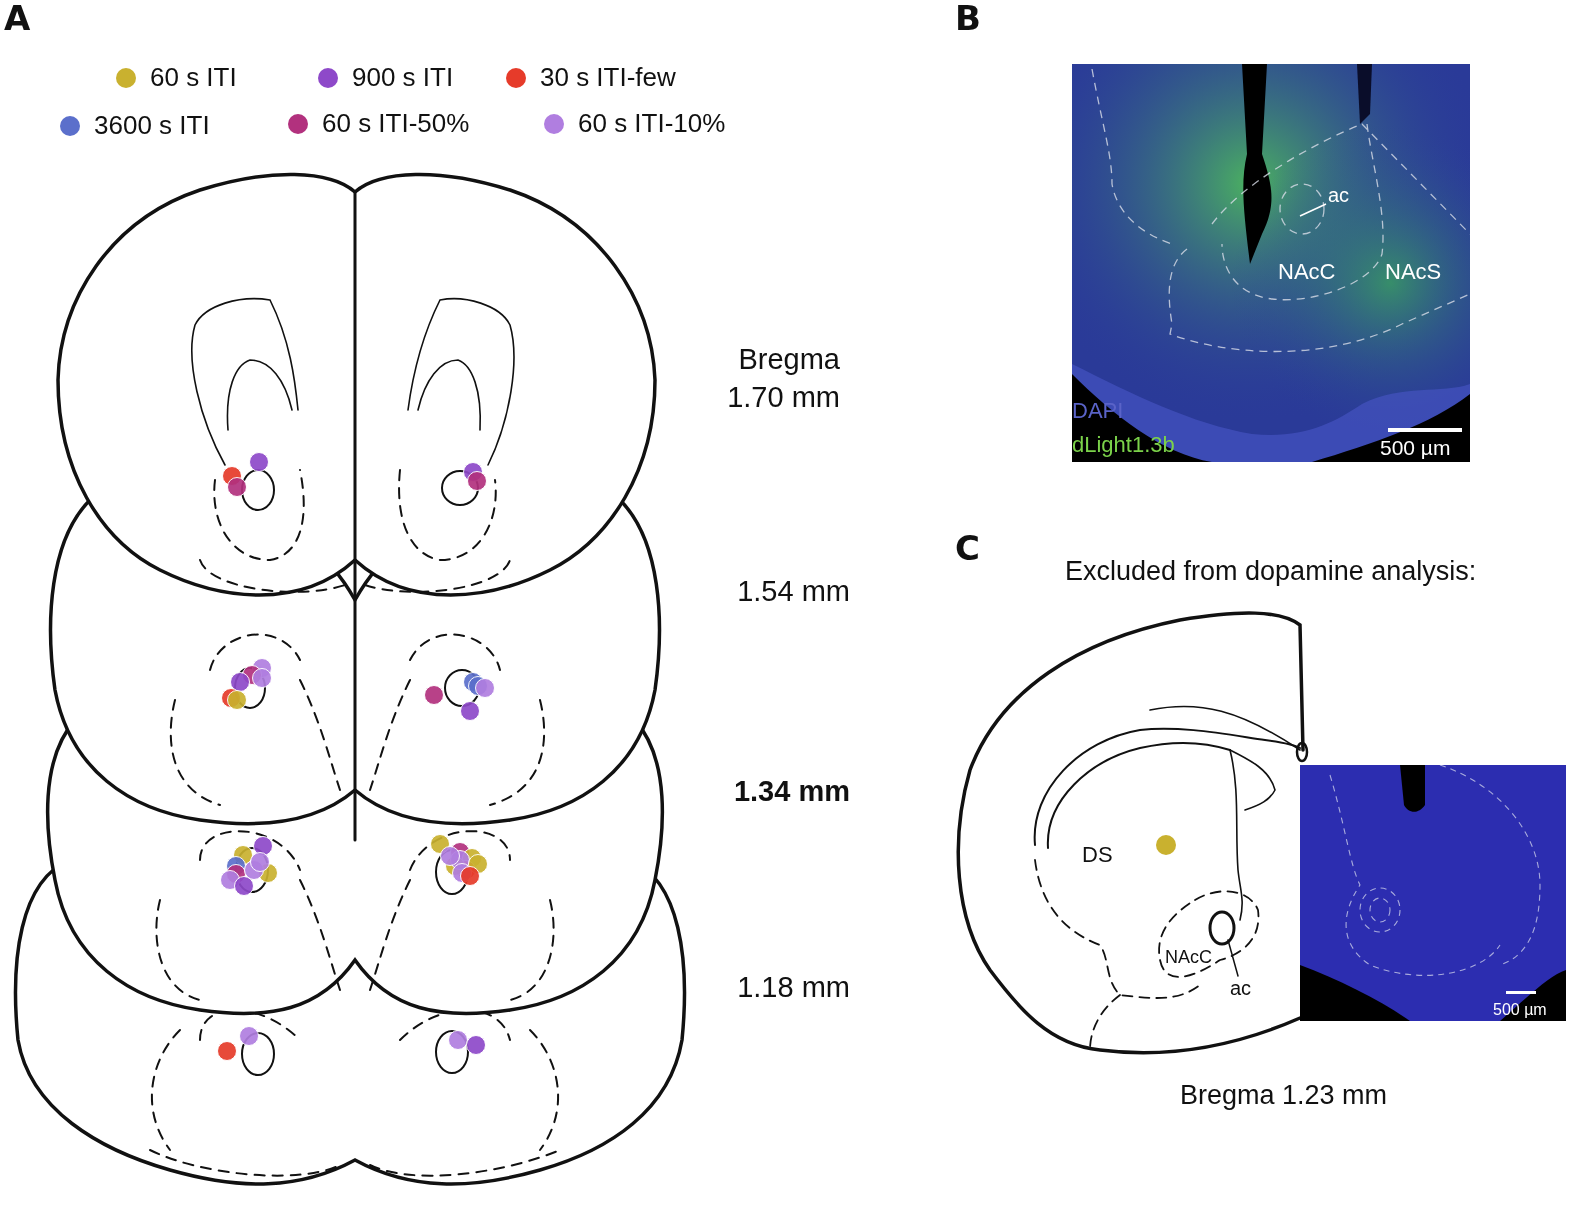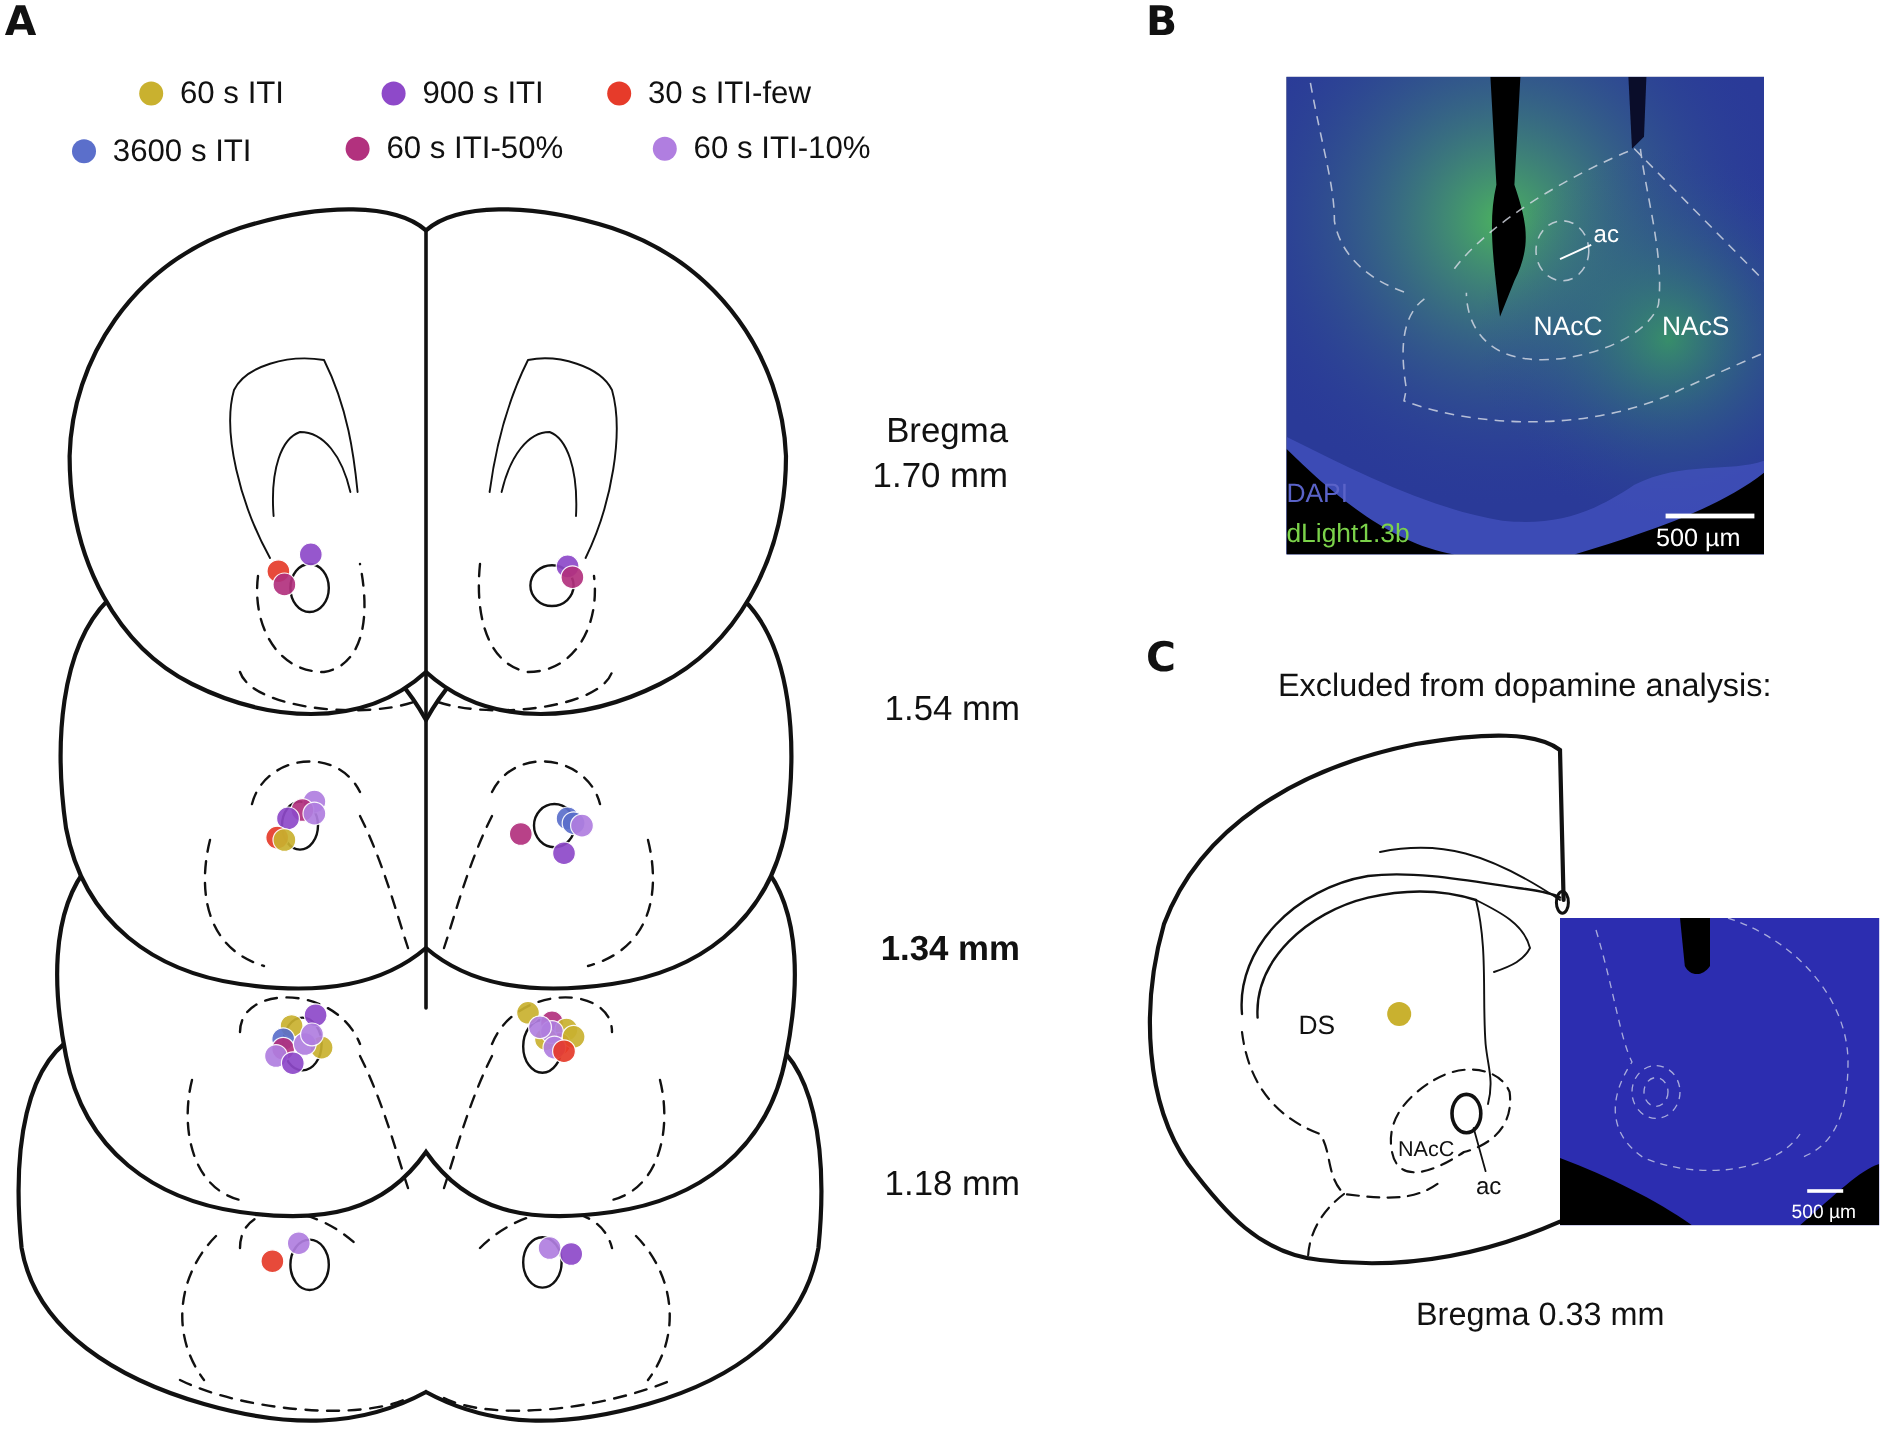--- a/index.html
+++ b/index.html
@@ -230,13 +230,13 @@
     <g fill="none" stroke="#c8cbe8" stroke-width="1.1" stroke-dasharray="6,5" opacity="0.8">
       <path d="M30,10 C45,60 50,100 60,120 C40,150 40,180 70,200 C120,220 180,210 200,180"></path>
       <path d="M140,0 C200,20 240,70 240,120 C240,160 230,190 200,200"></path>
       <ellipse cx="80" cy="145" rx="20" ry="22"></ellipse>
       <ellipse cx="80" cy="145" rx="10" ry="12"></ellipse>
     </g>
     <rect x="206" y="226" width="30" height="3" fill="#fff"></rect>
     <text x="193" y="250" class="lbl-w" font-size="16">500 µm</text>
   </svg>
 </div>
-<div style="position:absolute;left:1180px;top:1080px;font-size:27px;">Bregma 0.33 mm</div>
+<div style="position:absolute;left:1180px;top:1080px;font-size:27px;">Bregma 1.23 mm</div>
 
 </body></html>

